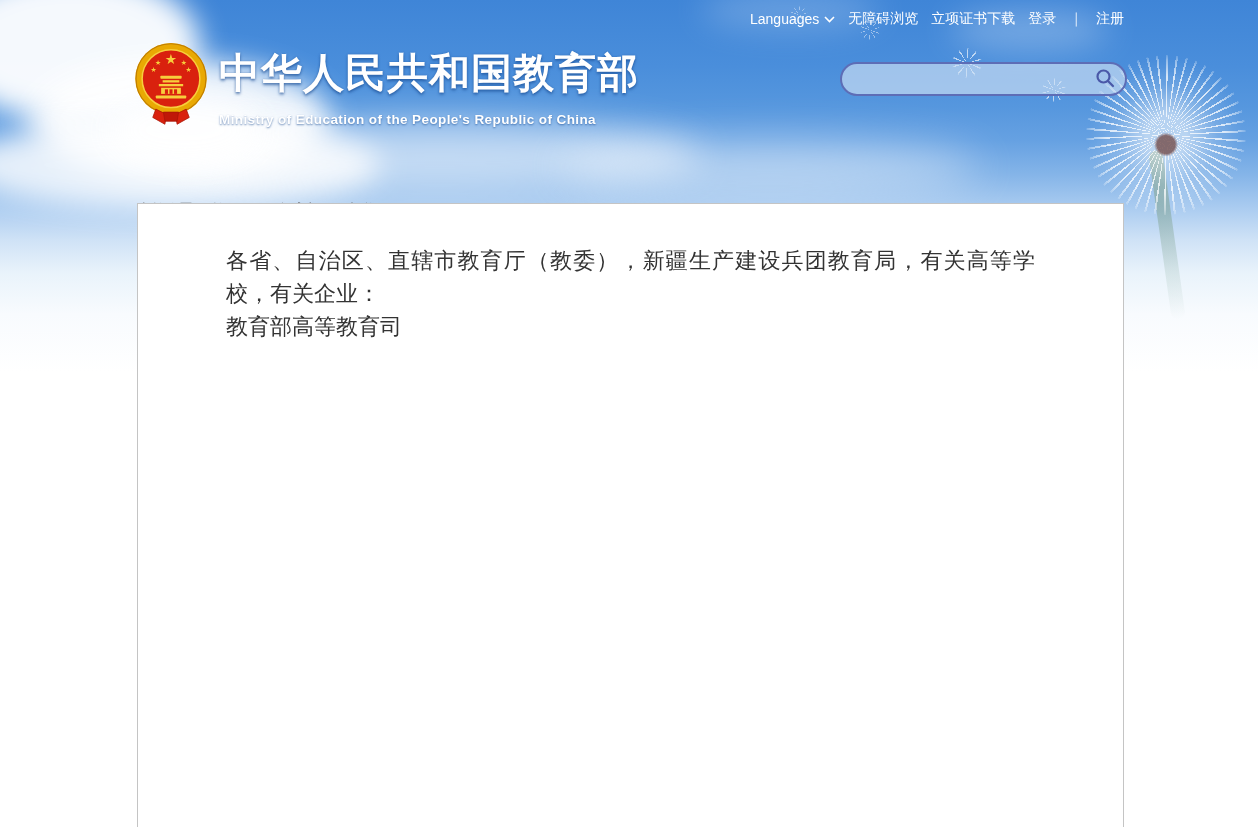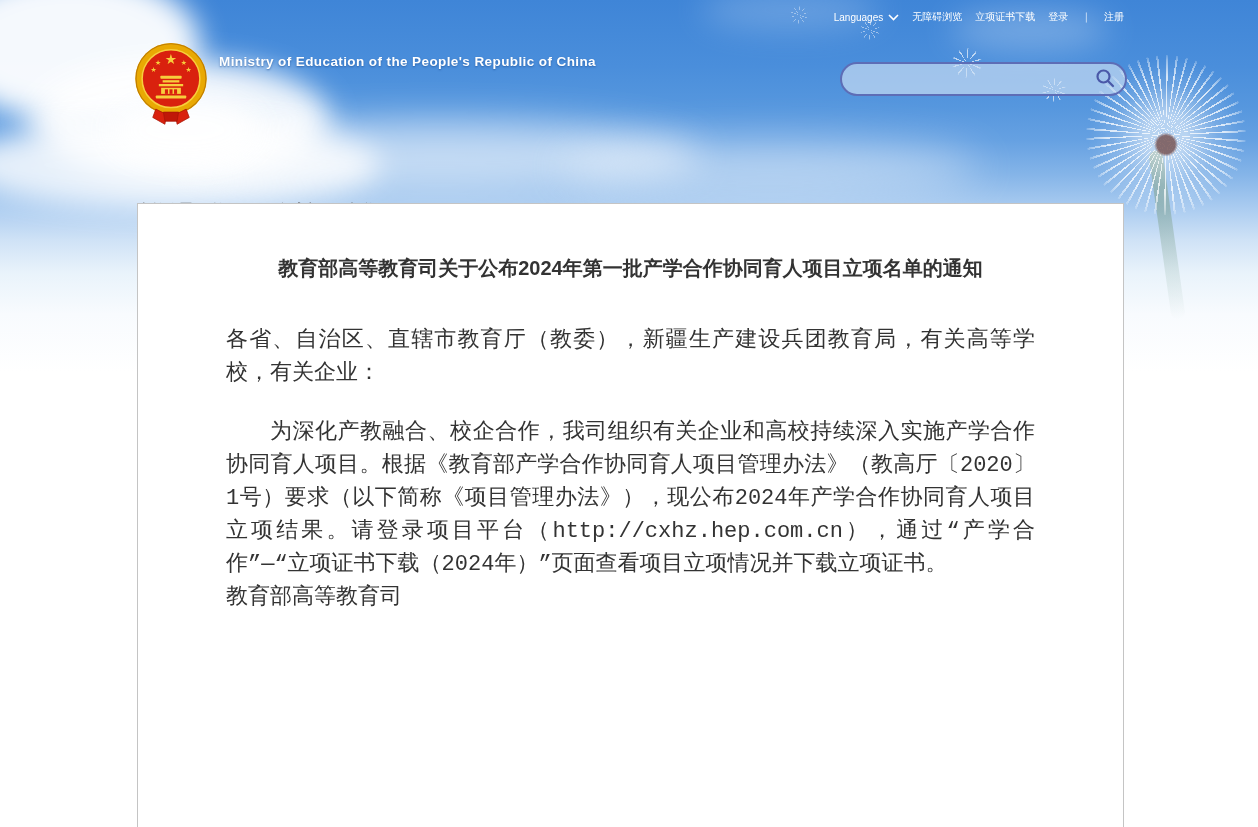--- a/index.html
+++ b/index.html
@@ -49,36 +49,36 @@
     opacity:.8; }
   .seed.s1 { left:952px; top:48px; }
   .seed.s2 { left:1042px; top:78px; width:24px; height:24px; }
   .seed.s3 { left:860px; top:20px; width:20px; height:20px; opacity:.6; }
   .seed.s4 { left:790px; top:6px;  width:18px; height:18px; opacity:.5; }
 
   
   .topbar {
     position:absolute; top:10px; right:134px;
     display:flex; align-items:center; gap:13px;
-    color:#ffffff; font-size:10px;
+    color:#ffffff; font-size:14px;
   }
   .topbar a, .topbar .lang { color:#ffffff; text-decoration:none; cursor:pointer; white-space:nowrap; }
   .topbar .lang { display:flex; align-items:center; gap:5px; }
   .topbar .chev svg { display:block; }
   .topbar .sep { opacity:.9; }
 
   
   .emblem { position:absolute; left:133px; top:42px; width:76px; height:84px; }
   .site-titles { position:absolute; left:219px; top:50px; }
   .site-title {
     color:#ffffff; font-size:41px; font-weight:bold; letter-spacing:1px; line-height:46px;
     text-shadow:0 2px 3px rgba(24,76,146,.65), 0 0 2px rgba(24,76,146,.4);
   }
   .site-subtitle {
-    margin-top:4px; color:#ffffff; font-size:13.5px; font-weight:bold; letter-spacing:.4px;
+    margin-top:16px; color:#ffffff; font-size:13.5px; font-weight:bold; letter-spacing:.4px;
     text-shadow:0 1px 2px rgba(24,76,146,.65);
   }
 
   
   .searchbox {
     position:absolute; left:840px; top:62px; width:287px; height:34px;
     border:2px solid #5d6db6; border-radius:18px;
     background:rgba(206,225,245,.65);
     display:flex; align-items:center;
   }
@@ -164,20 +164,21 @@
   <rect x="37" y="60" width="26" height="8" fill="#f7ce3c"></rect>
   <rect x="42" y="62" width="4" height="6" fill="#d9210e"></rect>
   <rect x="48" y="62" width="4" height="6" fill="#d9210e"></rect>
   <rect x="54" y="62" width="4" height="6" fill="#d9210e"></rect>
   <rect x="30" y="70" width="40" height="4" rx="1" fill="#f7ce3c"></rect>
   <path d="M30 88 L44 95 L42 108 L26 99 Z" fill="#d9210e" stroke="#a81507" stroke-width="1"></path>
   <path d="M70 88 L56 95 L58 108 L74 99 Z" fill="#d9210e" stroke="#a81507" stroke-width="1"></path>
   <path d="M40 92 L60 92 L58 104 L42 104 Z" fill="#c01708" stroke="#a81507" stroke-width="1"></path>
 </svg>
 <div class="site-titles">
+  <div class="site-title">中华人民共和国教育部</div>
   <div class="site-subtitle">Ministry of Education of the People's Republic of China</div>
 </div>
 
 <div class="searchbox">
   <input type="text" style="">
   <button class="search-btn">
     <span>
       <svg width="20" height="20" viewBox="0 0 20 20">
         <circle cx="8.5" cy="8.5" r="6" fill="none" stroke="#4a58a8" stroke-width="2.2"></circle>
         <line x1="13" y1="13" x2="18" y2="18" stroke="#4a58a8" stroke-width="2.2" stroke-linecap="round"></line>
@@ -188,18 +189,16 @@
 
 <div class="breadcrumb">
   <span>当前位置：</span>
   <a>首页</a>
   <span class="bsep">＞</span>
   <a>教育部司局机构</a>
 </div>
 
 <div class="panel">
   <div class="article">
-    <h1 class="article-title">教育部高等教育司关于公布2024年第一批产学合作协同育人项目立项名单的通知</h1>
     <p class="p-salutation">各省、自治区、直辖市教育厅（教委），新疆生产建设兵团教育局，有关高等学校，有关企业：</p>
-    <p class="p-indent">为深化产教融合、校企合作，我司组织有关企业和高校持续深入实施产学合作协同育人项目。根据《教育部产学合作协同育人项目管理办法》（教高厅〔2020〕1号）要求（以下简称《项目管理办法》），现公布2024年产学合作协同育人项目立项结果。请登录项目平台（http://cxhz.hep.com.cn），通过“产学合作”—“立项证书下载（2024年）”页面查看项目立项情况并下载立项证书。</p>
     <p class="p-signature">教育部高等教育司</p>
   </div>
 </div>
 
 </body></html>

